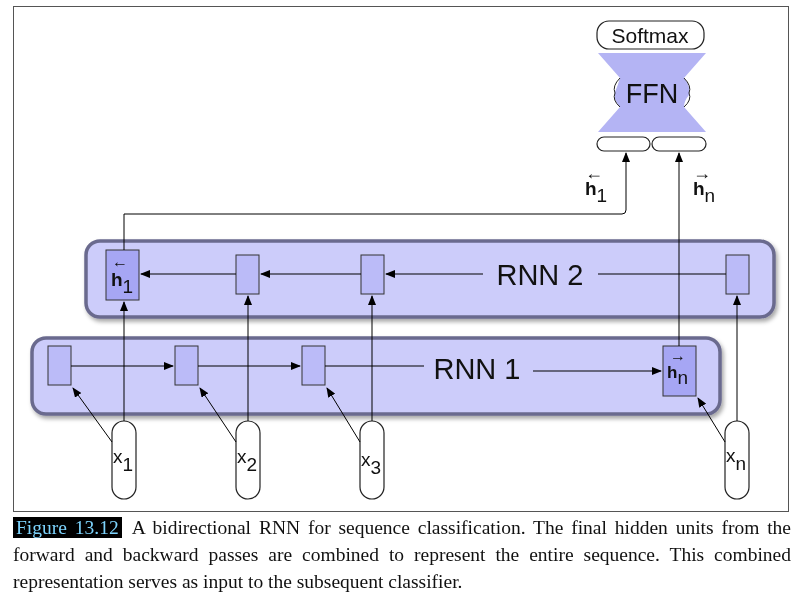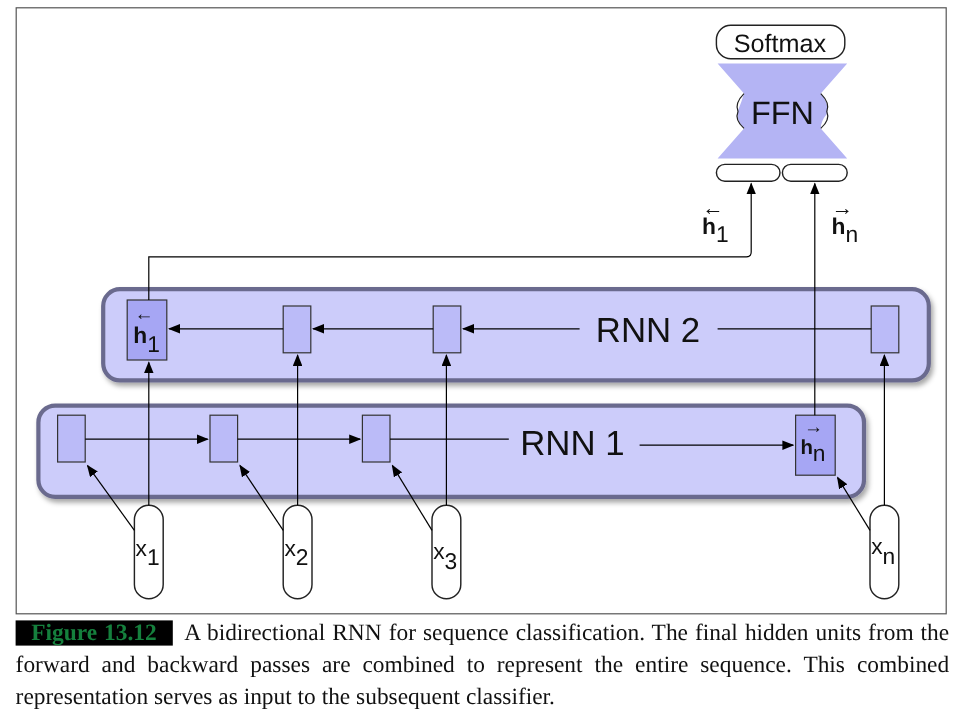--- a/index.html
+++ b/index.html
@@ -4,21 +4,21 @@
 <style>
   html, body { margin: 0; padding: 0; background: #ffffff; }
   body { width: 802px; height: 598px; position: relative; overflow: hidden; }
   #frame { position: absolute; left: 13px; top: 6px; width: 776px; height: 506px;
            border: 1.5px solid #555; box-sizing: border-box; }
   svg#diagram { position: absolute; left: 0; top: 0; }
   .lbl { font-family: "Liberation Sans", sans-serif; fill: #111; }
   .caption { position: absolute; left: 13px; top: 514px; width: 778px;
              font-family: "Liberation Serif", serif; font-size: 19.5px; line-height: 27px;
              color: #111; text-align: justify; }
-  .fig-tag { background: #000; color: #15803d; font-weight: bold; padding: 0 13px; margin-right: 10px; }
+  .fig-tag { background: #000; color: #7dd3fc; font-weight: normal; padding: 0 3px; margin-right: 10px; }
 </style>
 </head>
 <body>
 
 <div id="frame"></div>
 
 <svg id="diagram" width="802" height="515" xmlns="http://www.w3.org/2000/svg">
   <defs>
     <marker id="ah" markerWidth="10" markerHeight="8" refX="9" refY="4" orient="auto" markerUnits="userSpaceOnUse">
       <path d="M0,0 L10,4 L0,8 Z" fill="#000"></path>

